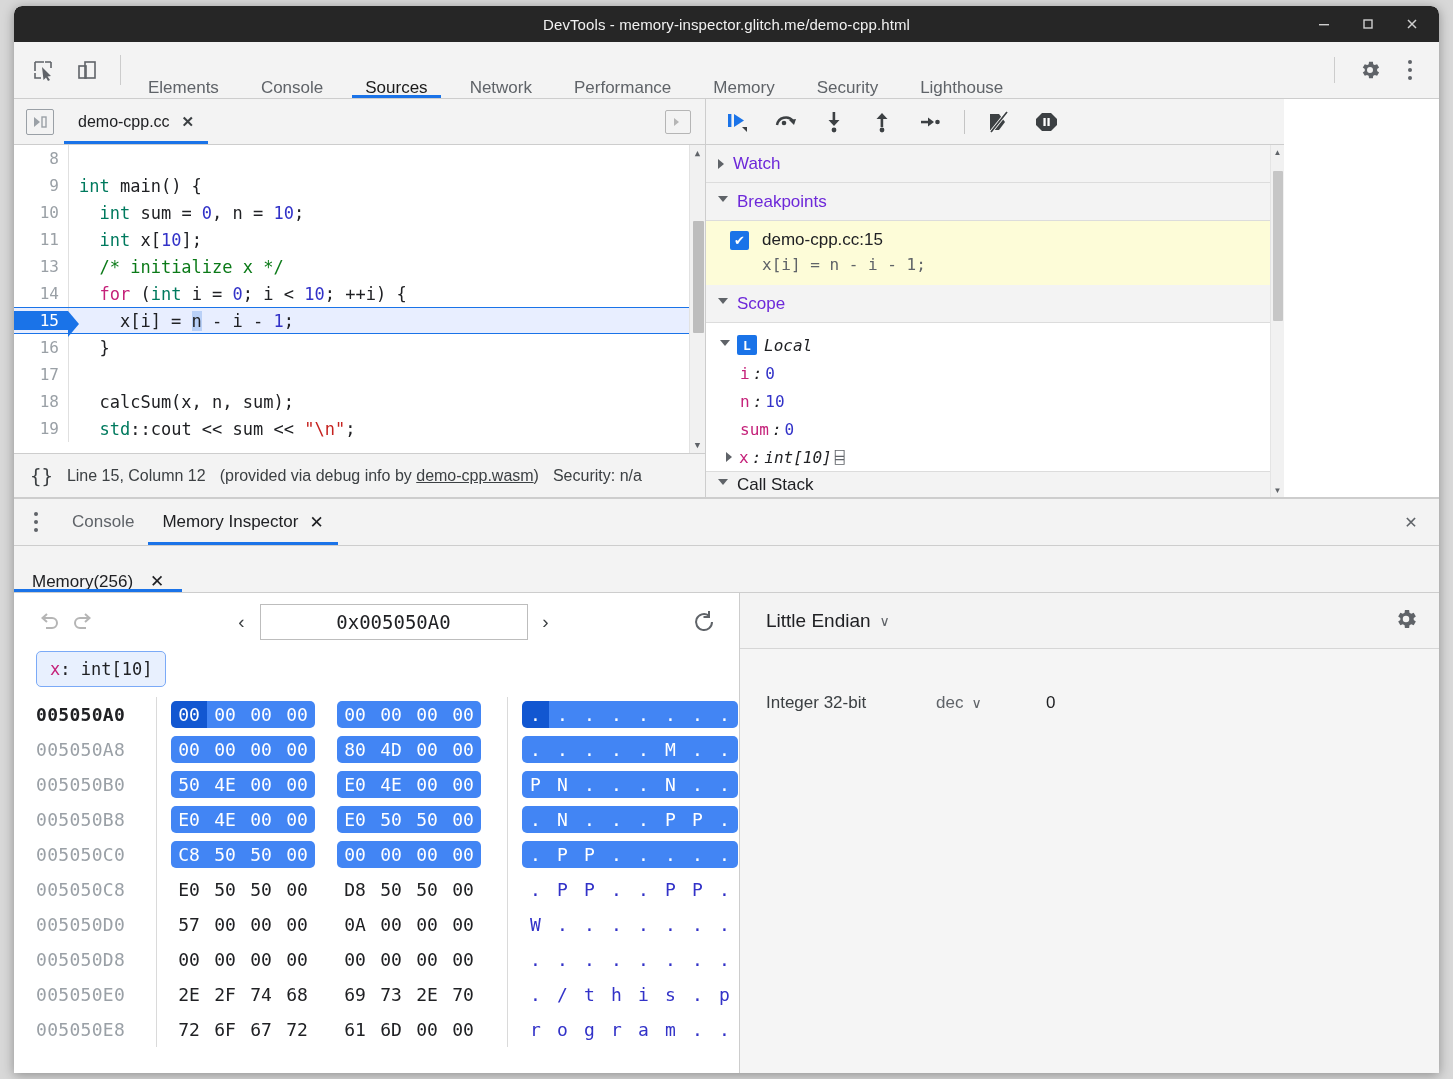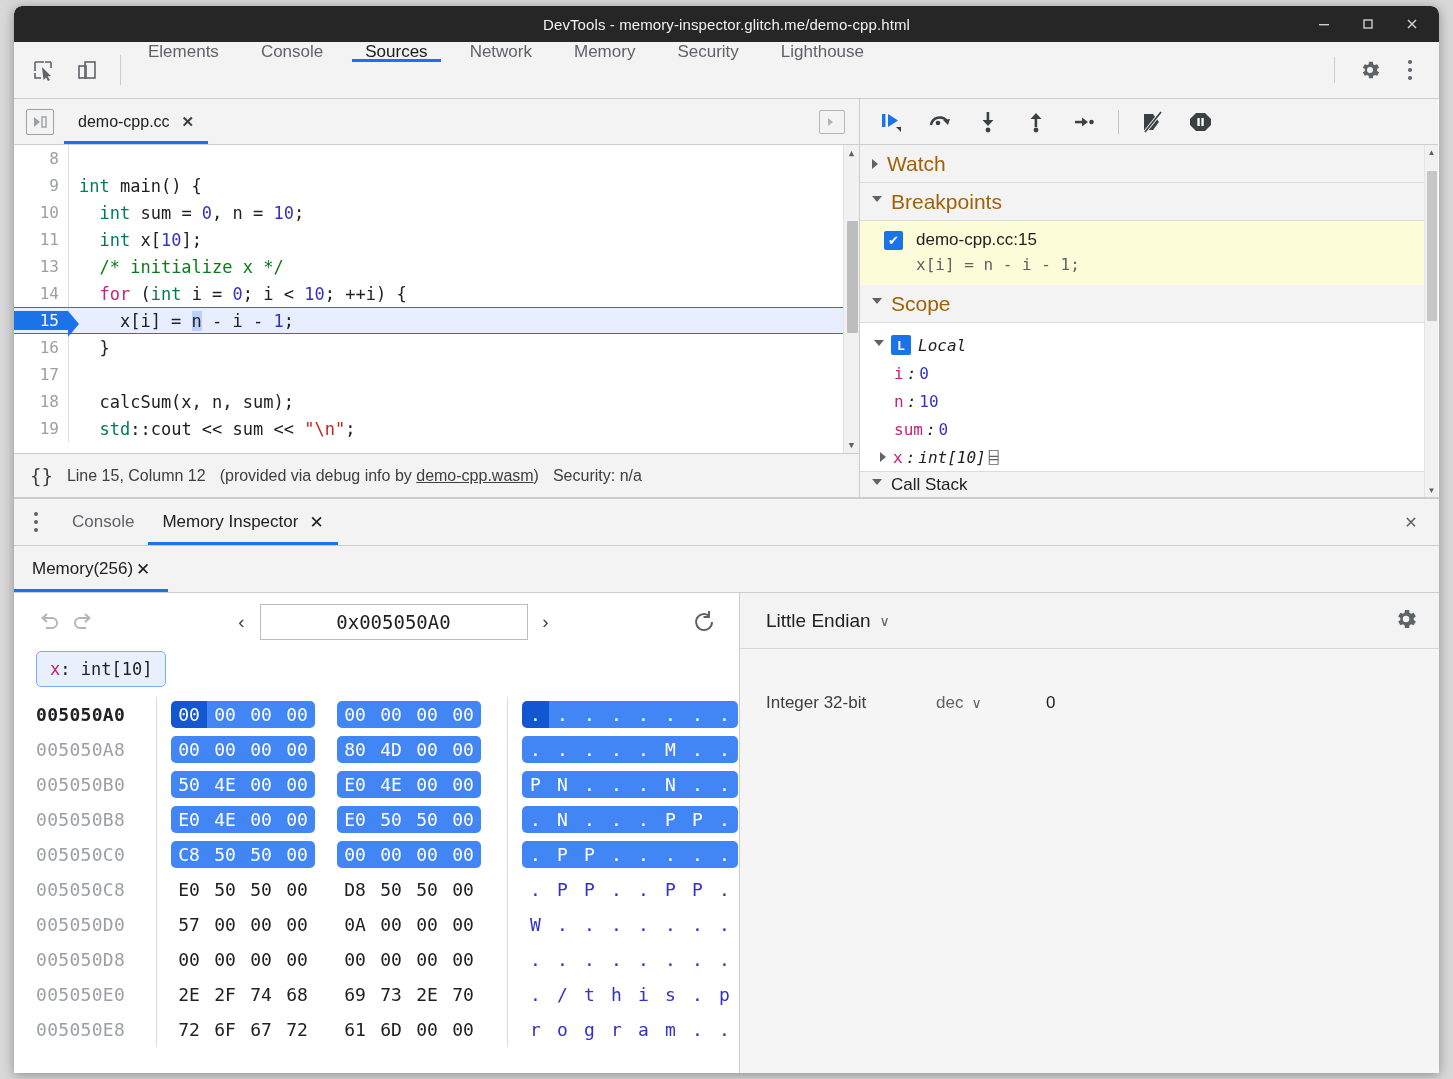--- a/index.html
+++ b/index.html
@@ -33,35 +33,35 @@
           color: #cfcfcf; font-size: 15px; line-height: 1; }
   .wbtn svg { display:block; }
   
   .tabstrip {
     height: 57px; background: #f3f3f3; border-bottom: 1px solid #cdcdcd;
     display: flex; align-items: stretch; position: relative;
   }
   .tb-icons { display: flex; align-items: center; padding: 0 10px 0 12px; gap: 10px; }
   .tb-icon { width: 34px; height: 34px; display: flex; align-items: center; justify-content: center; color: #5f6368; }
   .vsep { width: 1px; background: #ccc; margin: 13px 6px; }
-  .maintabs { display: flex; align-items: flex-start; }
+  .maintabs { display: flex; align-items: flex-end; }
   .mtab {
     display: flex; align-items: center; padding: 0 21px;
     font-size: 17px; color: #5f6368; position: relative; white-space: nowrap;
   }
   .mtab.active { color: #1a1a1a; }
   .mtab.active::after {
     content:""; position: absolute; left: 8px; right: 8px; bottom: 0; height: 3px; background: #1a73e8;
   }
   .tabstrip .right { margin-left: auto; display: flex; align-items: center; padding-right: 12px; gap: 6px; }
   .kebab { display:flex; flex-direction:column; gap:4px; align-items:center; }
   .kebab i { width:4px; height:4px; border-radius:50%; background:#5f6368; display:block; }
   
   .sources { display: flex; height: 398px; }
-  .editorcol { width: 846px; border-right: 1px solid #cdcdcd; display: flex; flex-direction: column; }
+  .editorcol { width: 692px; border-right: 1px solid #cdcdcd; display: flex; flex-direction: column; }
   .filetabs {
     height: 46px; background: #f3f3f3; border-bottom: 1px solid #cdcdcd;
     display: flex; align-items: center; position: relative;
   }
   .navbtn { width: 28px; height: 26px; margin: 0 10px 0 12px; border: 1.5px solid #9aa0a6;
             display:flex; align-items:center; justify-content:center; color:#9aa0a6; border-radius:2px;}
   .ftab { display: flex; align-items: center; gap: 12px; padding: 0 14px; height: 100%;
           font-size: 16px; color: #202124; position: relative; }
   .ftab::after { content:""; position:absolute; left:0; right:0; bottom:0; height:3px; background:#1a73e8; }
   .ftab .x { font-size: 15px; color: #3c4043; font-weight: 700; }
@@ -101,21 +101,21 @@
   }
   .statusbar .braces { font-family: "DejaVu Sans Mono", monospace; font-size: 19px; color: #3c4043; }
   .statusbar a { color: #3c4043; text-decoration: underline; }
   
   .dbgcol { width: 578px; display: flex; flex-direction: column; background: #fff; position: relative; }
   .dbgtoolbar { height: 46px; background: #f3f3f3; border-bottom: 1px solid #cdcdcd;
                 display: flex; align-items: center; gap: 12px; padding-left: 14px; }
   .dbgbtn { width: 36px; height: 34px; display: flex; align-items: center; justify-content: center; }
   .dsep { width: 1px; height: 24px; background: #c4c4c4; margin: 0 4px; }
   .secthead { height: 38px; display: flex; align-items: center; gap: 9px; padding-left: 12px;
-              background: #f3f3f3; border-bottom: 1px solid #dcdcdc; font-size: 21px; color: #a16207; }
+              background: #f3f3f3; border-bottom: 1px solid #dcdcdc; font-size: 17px; color: #6d28d9; }
   .tri { width: 0; height: 0; border-left: 6px solid #5f6368; border-top: 5px solid transparent; border-bottom: 5px solid transparent;}
   .tri.open { border-left: 5px solid transparent; border-right: 5px solid transparent; border-top: 6px solid #5f6368; }
   .bprow { background: #fdfcd8; border-right: 4px solid #b8a316; padding: 9px 0 11px 24px; }
   .bptop { display: flex; align-items: center; gap: 13px; }
   .cb { width: 19px; height: 19px; background: #1a73e8; border-radius: 2px; color: #fff;
         display:flex; align-items:center; justify-content:center; font-size: 13px; }
   .bpname { font-size: 17px; color: #202124; }
   .bpcode { font-family: "DejaVu Sans Mono", monospace; font-size: 16px; color: #5f6368; padding-left: 32px; padding-top: 5px;}
   .scopebody { padding: 8px 0 0 0; font-family: "DejaVu Sans Mono", monospace; font-size: 16px; }
   .srow { display: flex; align-items: center; gap: 7px; height: 28px; padding-left: 14px; }
@@ -134,21 +134,21 @@
   .drawertabs { height: 47px; background: #f3f3f3; border-bottom: 1px solid #cdcdcd;
                 display: flex; align-items: stretch; }
   .dkebab { display:flex; flex-direction:column; gap:4px; align-items:center; justify-content:center; width:44px; }
   .dkebab i { width:4px; height:4px; border-radius:50%; background:#5f6368; display:block; }
   .dtab { display: flex; align-items: center; gap: 11px; padding: 0 14px; font-size: 17px;
           color: #5f6368; position: relative; }
   .dtab.active { color: #202124; }
   .dtab.active::after { content:""; position:absolute; left:0; right:0; bottom:0; height:3px; background:#1a73e8; }
   .drawertabs .close { margin-left:auto; width: 56px; display:flex; align-items:center; justify-content:center; color:#5f6368; }
   .subtabs { height: 47px; background: #f3f3f3; border-bottom: 1px solid #cdcdcd; display: flex; align-items: stretch; }
-  .subtab { display:flex; align-items:center; gap:3px; padding: 0 18px; font-size: 17px; color:#202124; position:relative;}
+  .subtab { display:flex; align-items:flex-end; gap:17px; padding: 0 18px; font-size: 17px; color:#202124; position:relative;}
   .subtab.active::after { content:""; position:absolute; left:0; right:0; bottom:0; height:3px; background:#1a73e8; }
   .mempanes { display: flex; height: 496px; }
   .memleft { width: 726px; border-right: 1px solid #cdcdcd; display: flex; flex-direction: column; background:#fff;}
   .memtoolbar { height: 58px; display: flex; align-items: center; padding: 0 18px; gap: 0; }
   .ibtn { width: 34px; height: 32px; display:flex; align-items:center; justify-content:center; color:#9aa0a6; font-size: 20px;}
   .ibtn.en { color: #5f6368; }
   .addrwrap { margin-left: auto; margin-right: auto; display: flex; align-items: center; gap: 7px; }
   .chev { width: 22px; height: 30px; display:flex; align-items:center; justify-content:center; color:#3c4043; font-size:19px;}
   .addrbox { width: 268px; height: 36px; border: 1px solid #bdbdbd; background: #fff;
              display:flex; align-items:center; justify-content:center;
@@ -228,20 +228,21 @@
           <rect x="3" y="7" width="7" height="12" fill="none" stroke="#5f6368" stroke-width="1.6"></rect>
         </svg>
       </div>
     </div>
     <div class="vsep"></div>
     <div class="maintabs">
       <div class="mtab">Elements</div>
       <div class="mtab">Console</div>
       <div class="mtab active">Sources</div>
       <div class="mtab">Network</div>
+      <div class="mtab">Performance</div>
       <div class="mtab">Memory</div>
       <div class="mtab">Security</div>
       <div class="mtab">Lighthouse</div>
     </div>
     <div class="right">
       <div class="vsep" style="height:26px;margin:0 12px 0 0"></div>
       <div class="tb-icon">
         <svg width="24" height="24" viewBox="0 0 24 24">
             <path fill="#5f6368" d="M19.1 12.9a7 7 0 0 0 0-1.8l2-1.5-2-3.4-2.3.9a7 7 0 0 0-1.6-.9l-.3-2.4H11l-.3 2.4a7 7 0 0 0-1.6.9l-2.3-.9-2 3.4 2 1.5a7 7 0 0 0 0 1.8l-2 1.5 2 3.4 2.3-.9a7 7 0 0 0 1.6.9l.3 2.4h3.9l.3-2.4a7 7 0 0 0 1.6-.9l2.3.9 2-3.4zM12 15a3 3 0 1 1 0-6 3 3 0 0 1 0 6z"></path>
           </svg>

